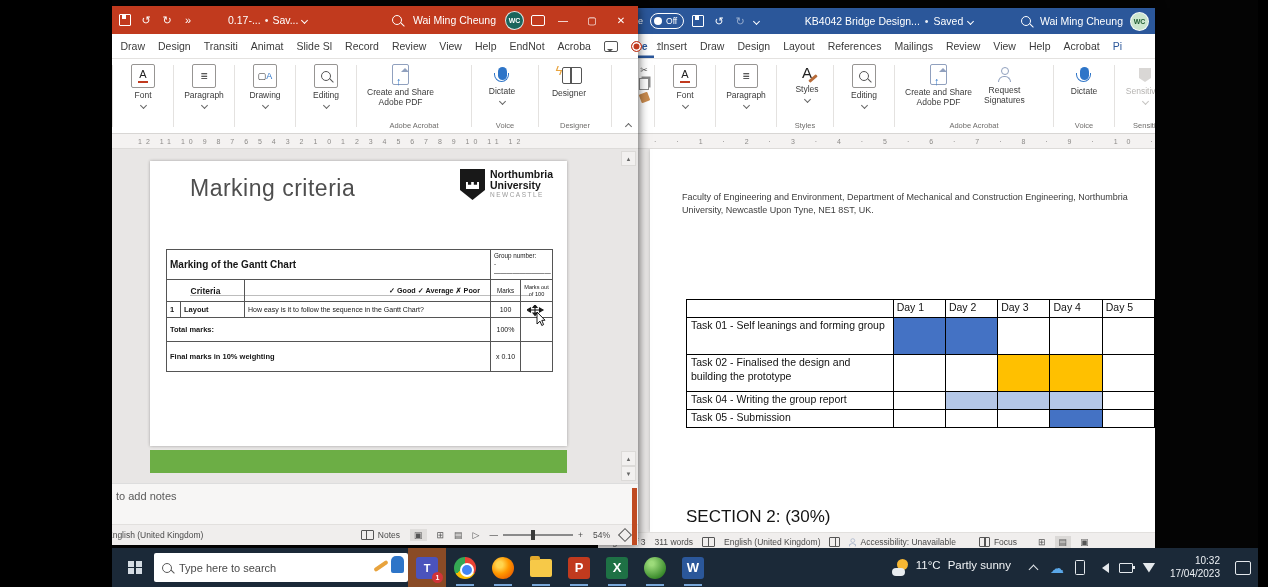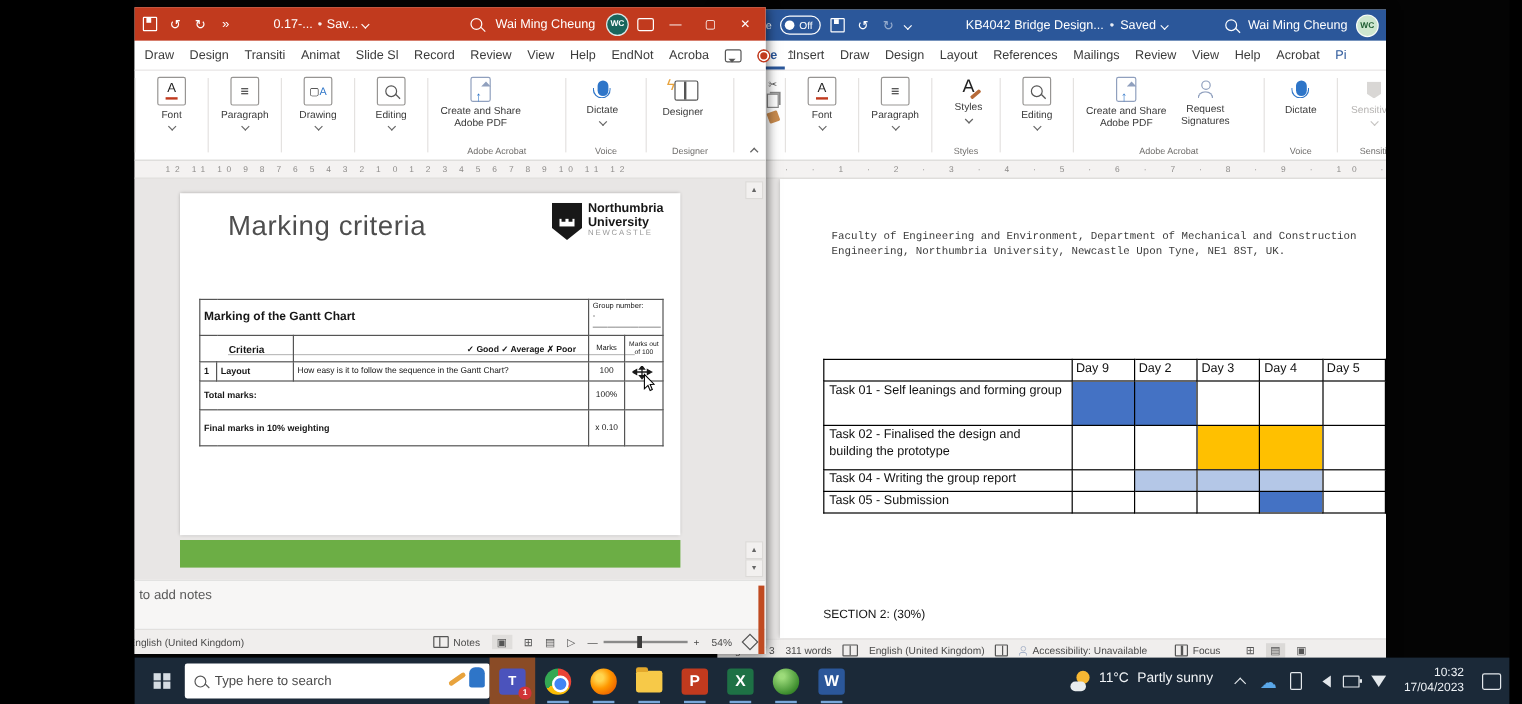--- a/index.html
+++ b/index.html
@@ -106,23 +106,23 @@
   .zoomslider{display:flex;align-items:center;gap:5px}
   .ztrack{width:70px;height:1.5px;background:#8a8a8a;position:relative}
   .zthumb{position:absolute;left:40%;top:-4px;width:3.5px;height:10px;background:#3a3a3a}
   .fitic{width:8px;height:8px;border:1.2px solid #555;transform:rotate(45deg)}
   .bookio{width:11px;height:8px;border:1.1px solid #555;border-radius:1px;position:relative}
   .bookio::after{content:"";position:absolute;left:4.5px;top:0;bottom:0;width:1.1px;background:#555}
 
   
   .docarea{flex:1;background:#EDEBEA;position:relative;overflow:hidden}
   .page{position:absolute;left:52px;top:0;right:0;bottom:0;background:#fff;box-shadow:0 0 4px rgba(0,0,0,.25);overflow:hidden}
-  .affil{position:absolute;left:43px;top:42px;width:452px;font-family:Liberation Mono, monospace;font-size:9px;color:#3c3c3c;line-height:1.4}
+  .affil{position:absolute;left:32px;top:42px;width:452px;font-family:Liberation Sans, sans-serif;font-size:9px;color:#3c3c3c;line-height:1.4}
   .sec1{position:absolute;left:36px;top:84px;width:472px;font-size:15px;color:#141414;line-height:1.4}
-  .sec2{position:absolute;left:36px;top:358px;font-size:10px;color:#141414}
+  .sec2{position:absolute;left:36px;top:358px;font-size:17px;color:#141414}
   table.gantt{position:absolute;left:36px;top:150px;border-collapse:collapse;table-layout:fixed;color:#111}
   table.gantt td{border:1px solid #000;padding:1px 3px;font-size:10.5px;line-height:1.3;vertical-align:top;overflow:hidden}
   table.gantt td.day{font-size:10.5px}
   table.gantt .tlabel{padding:1px 4px}
 
   
   .taskbar{position:absolute;left:0;right:0;top:548px;height:39px;background:#1B2938;z-index:40;display:flex;align-items:center;color:#E8ECF0}
   .tbtn{width:38px;height:39px;display:flex;align-items:center;justify-content:center;position:relative;flex:none}
   .tbtn .openline{position:absolute;bottom:1px;left:10px;right:10px;height:2px;background:#79A7D9}
   .winlogo{width:14px;height:14px;display:grid;grid-template-columns:6px 6px;grid-template-rows:6px 6px;gap:1.5px}
@@ -519,21 +519,21 @@
               <col style="width:216px">
               <col style="width:54px">
               <col style="width:54px">
               <col style="width:54px">
               <col style="width:54px">
               <col style="width:54px">
             </colgroup>
           <tbody>
               <tr style="height:18px">
             <td></td>
-            <td class="day">Day 9</td>
+            <td class="day">Day 1</td>
             <td class="day">Day 2</td>
             <td class="day">Day 3</td>
             <td class="day">Day 4</td>
             <td class="day">Day 5</td>
           </tr>
           <tr style="height:37px">
             <td class="tlabel">Task 01 - Self leanings and forming group</td>
             <td style="background: rgb(68, 114, 196);"></td>
             <td style="background: rgb(68, 114, 196);"></td>
             <td></td>

